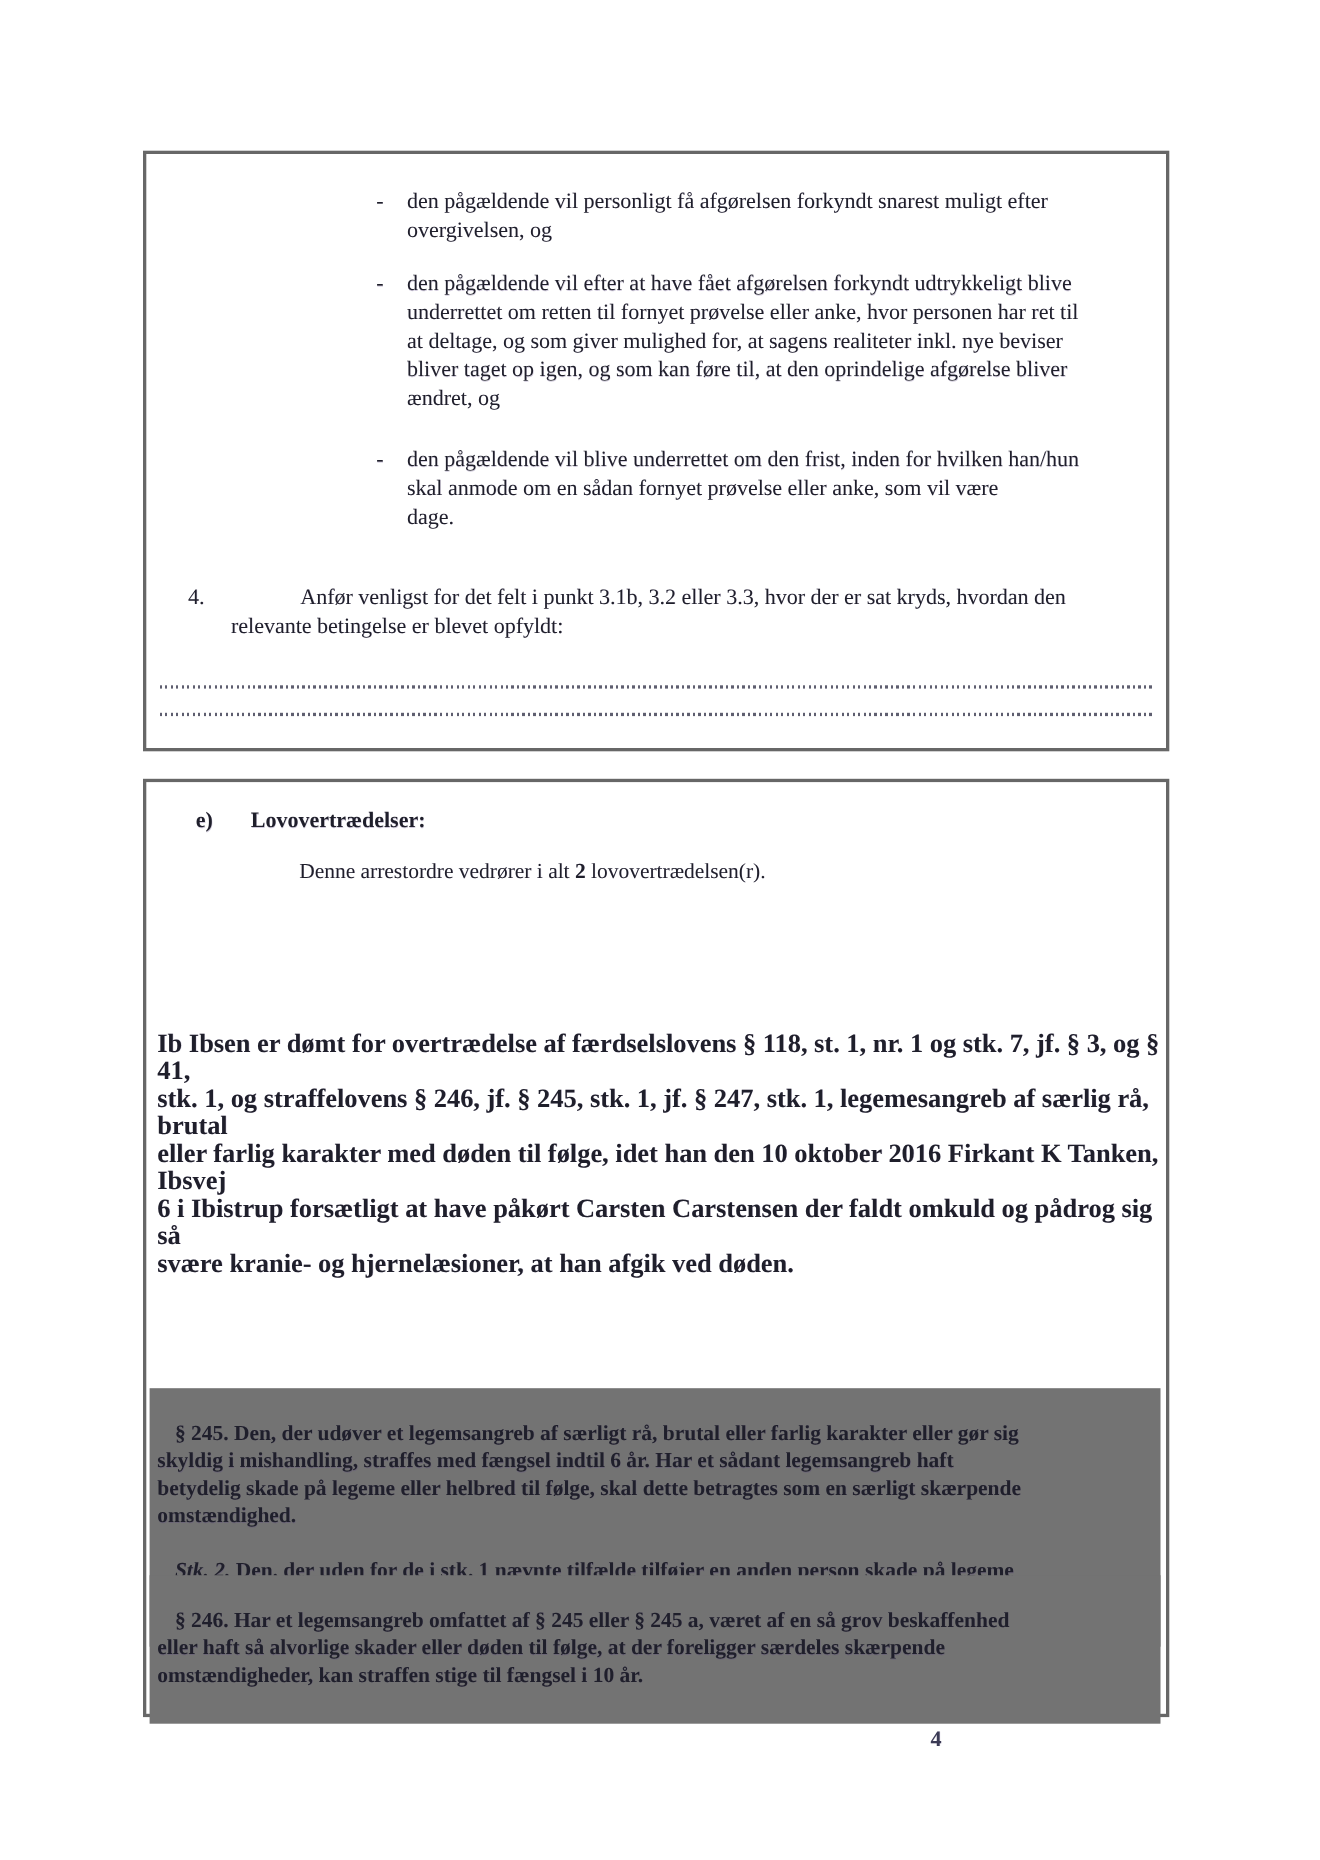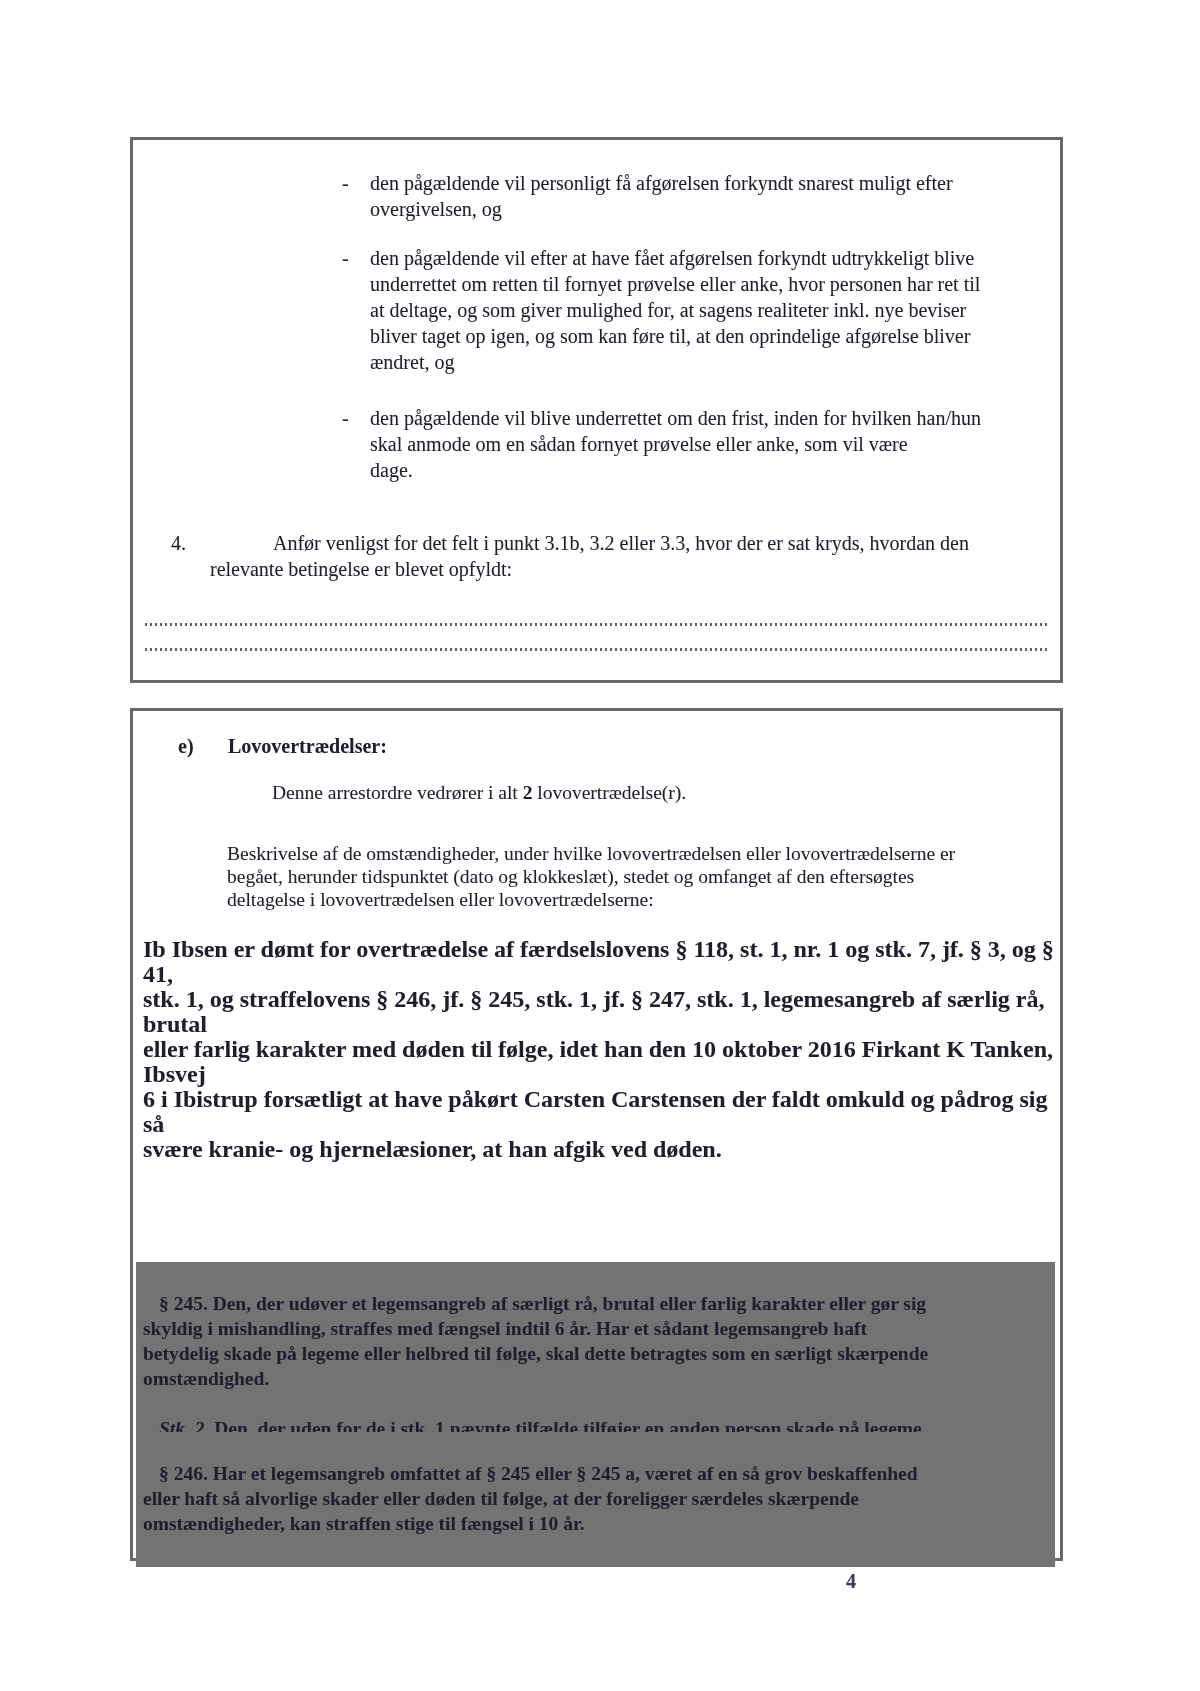--- a/index.html
+++ b/index.html
@@ -99,25 +99,22 @@
 
     <div class="abs dotline dot1"></div>
     <div class="abs dotline dot2"></div>
   </div>
 
   <div class="formbox box2">
 
     <div class="abs sec-letter">e)</div>
     <div class="abs sec-title">Lovovertrædelser:</div>
 
-    <div class="abs count-line"><span>Denne arrestordre vedrører i alt </span><span class="b">2</span><span> lovovertrædelse(r).</span></div>
+    <div class="abs count-line"><span>Denne arrestordre vedrører i alt </span><span class="b">2</span><span> lovovertrædelsen(r).</span></div>
 
-    <div class="abs desc-intro ml">Beskrivelse af de omstændigheder, under hvilke lovovertrædelsen eller lovovertrædelserne er
-begået, herunder tidspunktet (dato og klokkeslæt), stedet og omfanget af den eftersøgtes
-deltagelse i lovovertrædelsen eller lovovertrædelserne:</div>
 
     <div class="abs offense ml">Ib Ibsen er dømt for overtrædelse af færdselslovens § 118, st. 1, nr. 1 og stk. 7, jf. § 3, og § 41,
 stk. 1, og straffelovens § 246, jf. § 245, stk. 1, jf. § 247, stk. 1, legemesangreb af særlig rå, brutal
 eller farlig karakter med døden til følge, idet han den 10 oktober 2016 Firkant K Tanken, Ibsvej
 6 i Ibistrup forsætligt at have påkørt Carsten Carstensen der faldt omkuld og pådrog sig så
 svære kranie- og hjernelæsioner, at han afgik ved døden.</div>
 
 
 
     <div class="abs statute st245 ml">

